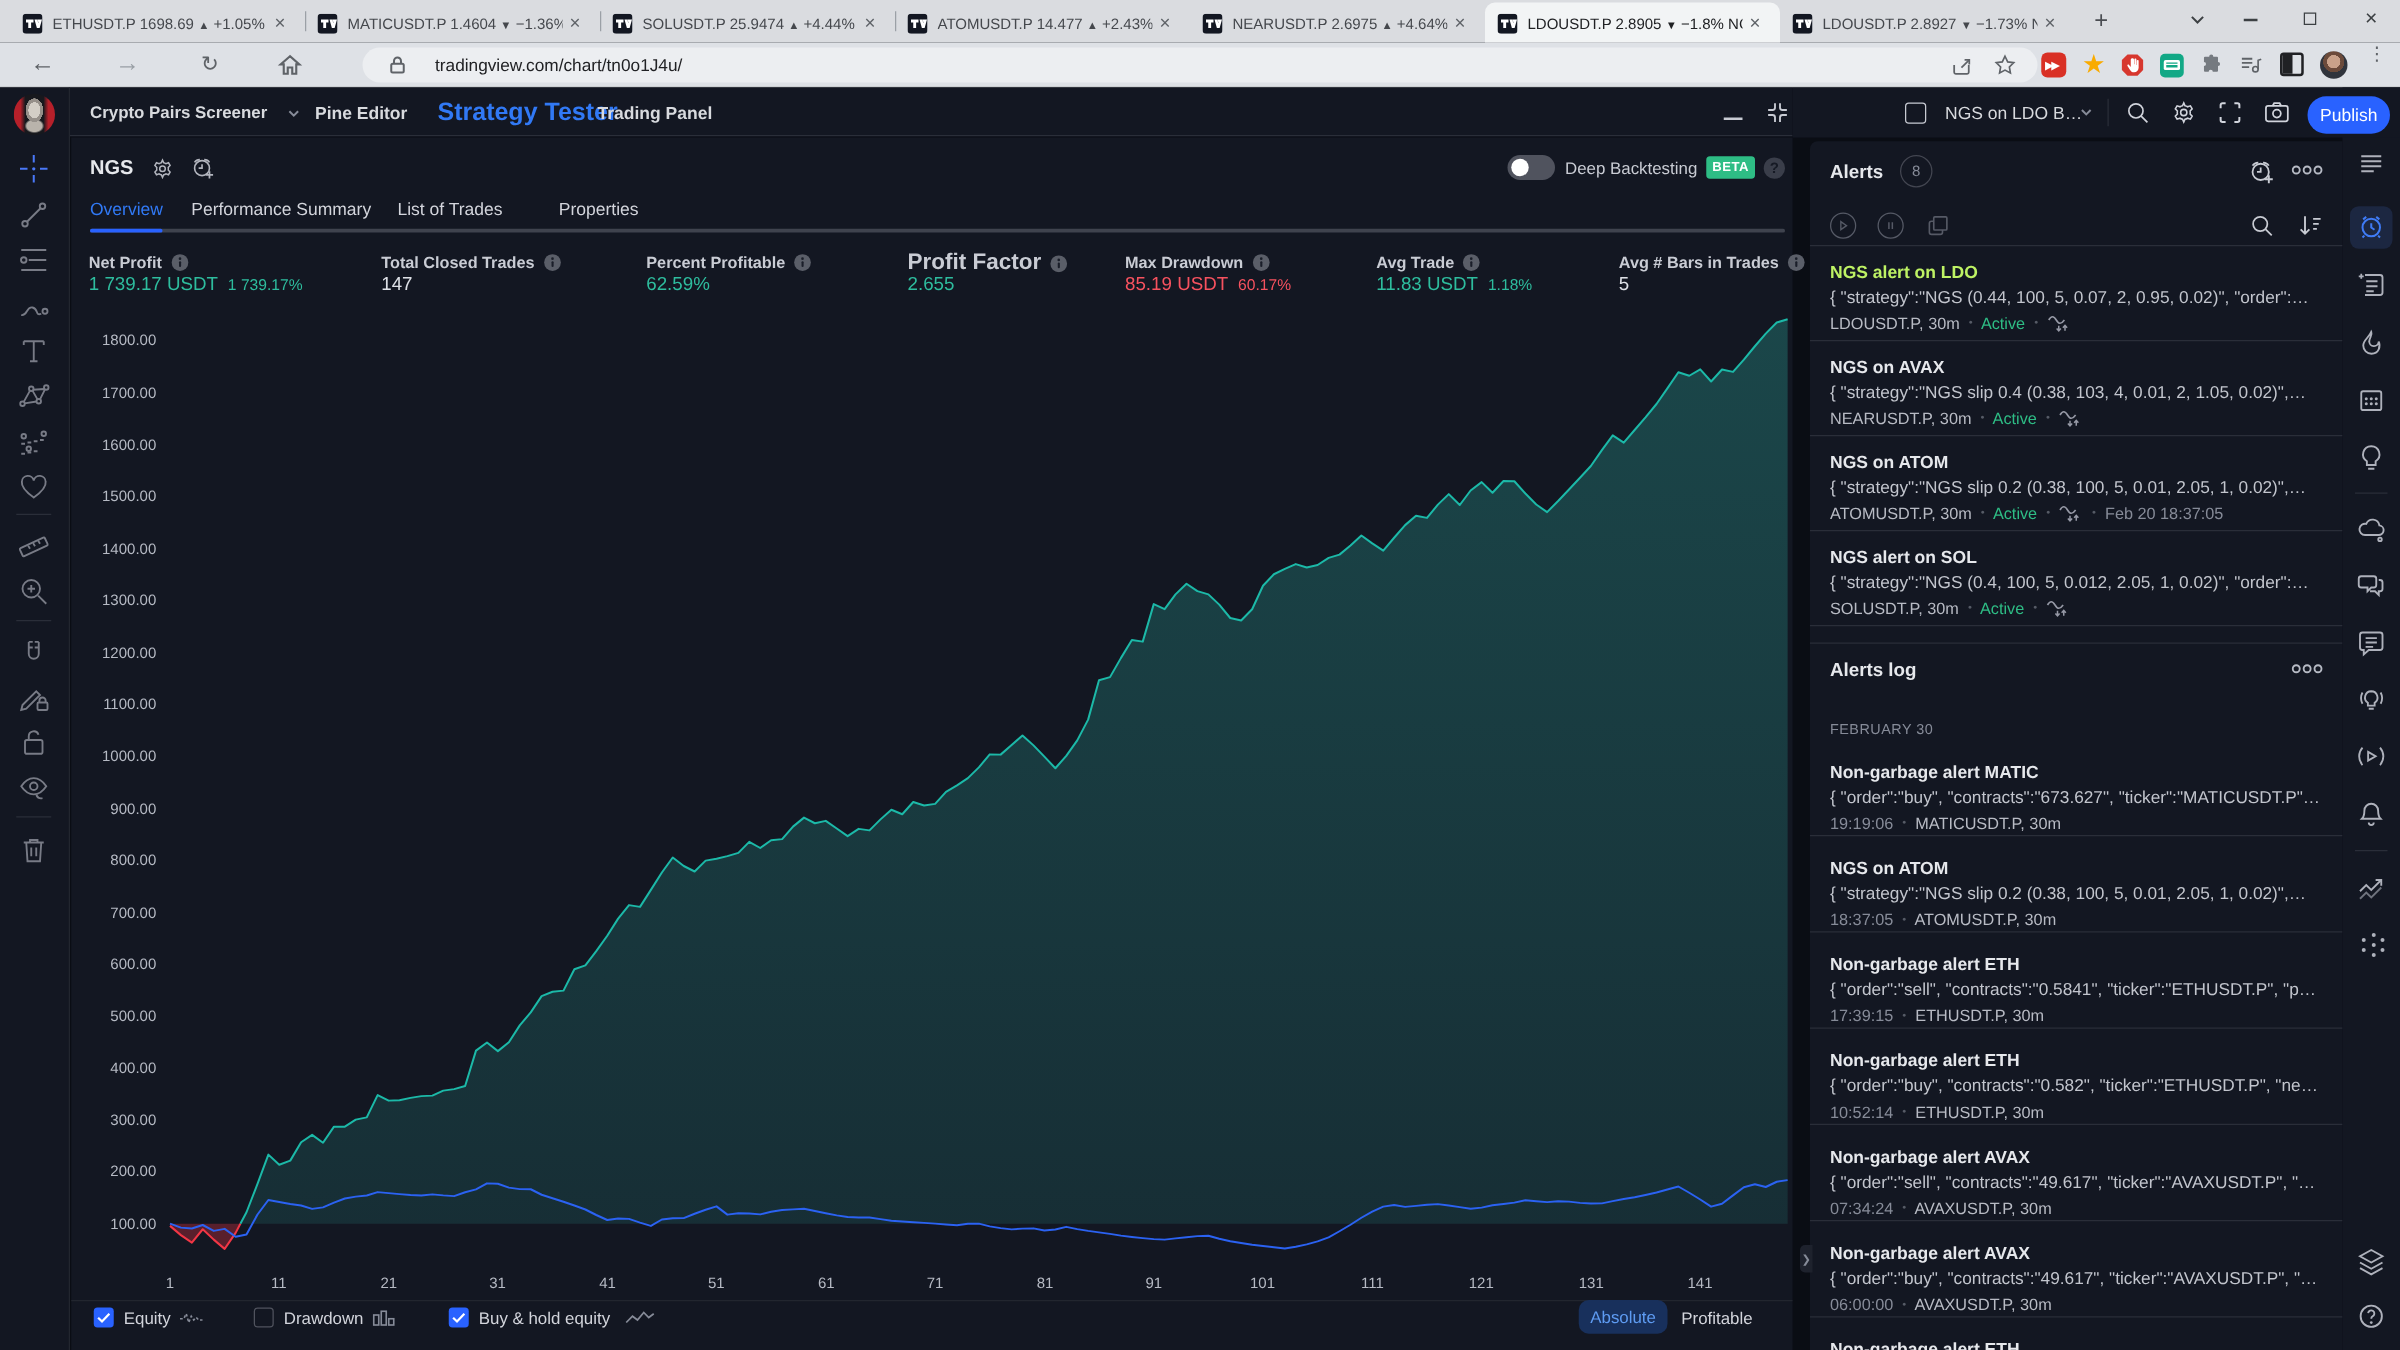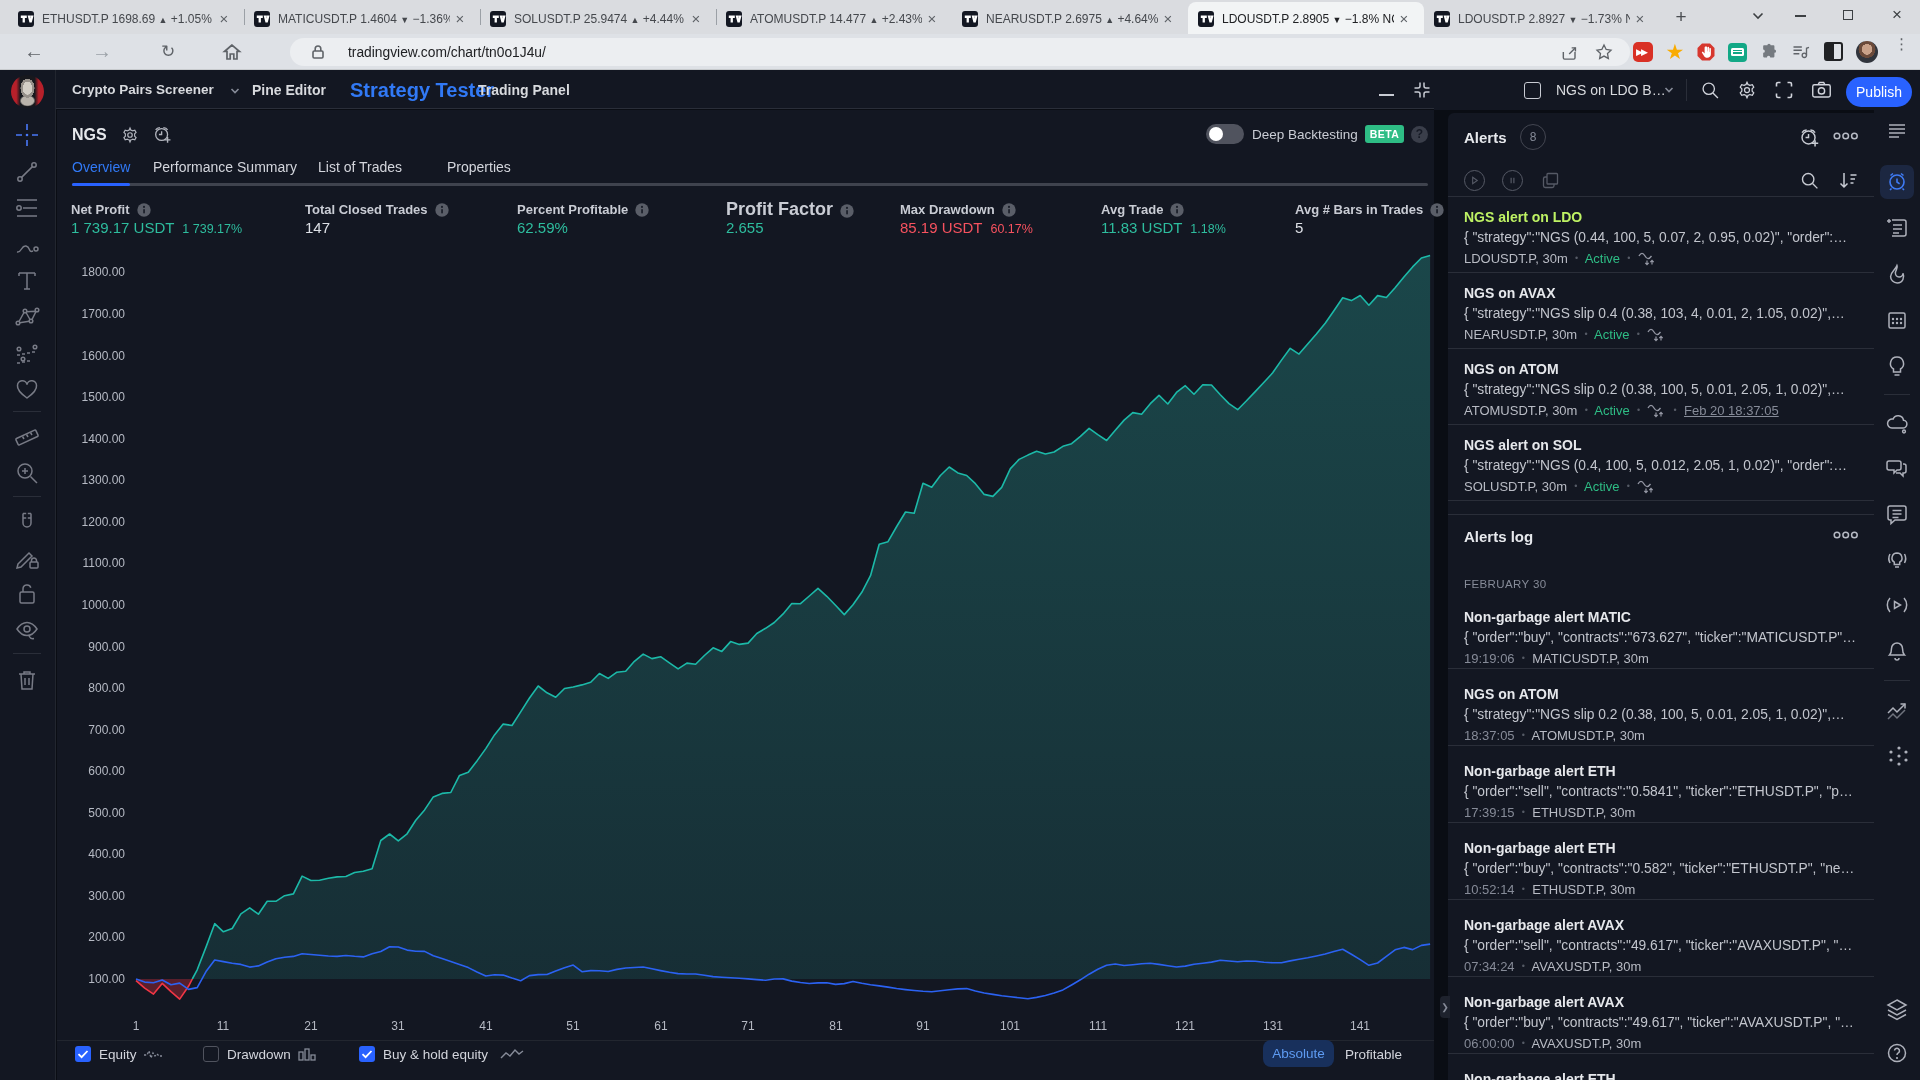--- a/index.html
+++ b/index.html
@@ -384,21 +384,21 @@
         <path d="M9 10.5 v4 M7.3 12.8 l1.7 1.9 1.7-1.9" stroke="#9598a5" stroke-width="1.2" fill="none"></path>
         <path d="M14 14.5 v-4 M12.3 12.2 l1.7-1.9 1.7 1.9" stroke="#9598a5" stroke-width="1.2" fill="none"></path>
       </svg></div>
 <div class="abs" style="left:1448px;top:348px;width:426px;height:1px;background:#2a2e39;"></div>
 <div class="abs" style="left:1464px;top:360px;height:18px;font-size:14px;line-height:18px;color:#e6e8ec;font-weight:700;">NGS on ATOM</div>
 <div class="abs" style="left:1464px;top:381px;width:396px;height:18px;font-size:13.8px;line-height:18px;color:#c2c5cd;white-space:nowrap;overflow:hidden;">{ "strategy":"NGS slip 0.2 (0.38, 100, 5, 0.01, 2.05, 1, 0.02)",…</div>
 <div class="abs" style="left:1464px;top:402px;height:17px;font-size:13px;line-height:17px;color:#b8bbc4;white-space:nowrap;"><span style="color:#b8bbc4;">ATOMUSDT.P, 30m</span> &nbsp;<span style="color:#565b66;font-size:9px;vertical-align:2px;">•</span>&nbsp; <span style="color:#2ebd85;">Active</span> &nbsp;<span style="color:#565b66;font-size:9px;vertical-align:2px;">•</span>&nbsp; <svg style="vertical-align:-3px;" width="19" height="16" viewBox="0 0 19 16">
         <path d="M1 6 C3 2.5, 5 2.5, 7 6 S 11 9.5, 13.5 6" stroke="#9598a5" stroke-width="1.3" fill="none"></path>
         <path d="M9 10.5 v4 M7.3 12.8 l1.7 1.9 1.7-1.9" stroke="#9598a5" stroke-width="1.2" fill="none"></path>
         <path d="M14 14.5 v-4 M12.3 12.2 l1.7-1.9 1.7 1.9" stroke="#9598a5" stroke-width="1.2" fill="none"></path>
-      </svg> &nbsp;<span style="color:#565b66;font-size:9px;vertical-align:2px;">•</span>&nbsp; <span style="color:#868b98;text-decoration:underline;">Feb 20 18:37:05</span></div>
+      </svg> &nbsp;<span style="color:#565b66;font-size:9px;vertical-align:2px;">•</span>&nbsp; <span style="color:#868b98;">Feb 20 18:37:05</span></div>
 <div class="abs" style="left:1448px;top:424px;width:426px;height:1px;background:#2a2e39;"></div>
 <div class="abs" style="left:1464px;top:436px;height:18px;font-size:14px;line-height:18px;color:#e6e8ec;font-weight:700;">NGS alert on SOL</div>
 <div class="abs" style="left:1464px;top:457px;width:396px;height:18px;font-size:13.8px;line-height:18px;color:#c2c5cd;white-space:nowrap;overflow:hidden;">{ "strategy":"NGS (0.4, 100, 5, 0.012, 2.05, 1, 0.02)", "order":…</div>
 <div class="abs" style="left:1464px;top:478px;height:17px;font-size:13px;line-height:17px;color:#b8bbc4;white-space:nowrap;"><span style="color:#b8bbc4;">SOLUSDT.P, 30m</span> &nbsp;<span style="color:#565b66;font-size:9px;vertical-align:2px;">•</span>&nbsp; <span style="color:#2ebd85;">Active</span> &nbsp;<span style="color:#565b66;font-size:9px;vertical-align:2px;">•</span>&nbsp; <svg style="vertical-align:-3px;" width="19" height="16" viewBox="0 0 19 16">
         <path d="M1 6 C3 2.5, 5 2.5, 7 6 S 11 9.5, 13.5 6" stroke="#9598a5" stroke-width="1.3" fill="none"></path>
         <path d="M9 10.5 v4 M7.3 12.8 l1.7 1.9 1.7-1.9" stroke="#9598a5" stroke-width="1.2" fill="none"></path>
         <path d="M14 14.5 v-4 M12.3 12.2 l1.7-1.9 1.7 1.9" stroke="#9598a5" stroke-width="1.2" fill="none"></path>
       </svg></div>
 <div class="abs" style="left:1448px;top:500px;width:426px;height:1px;background:#2a2e39;"></div>
 <div class="abs" style="left:1448px;top:514px;width:426px;height:1px;background:#2a2e39;"></div>

